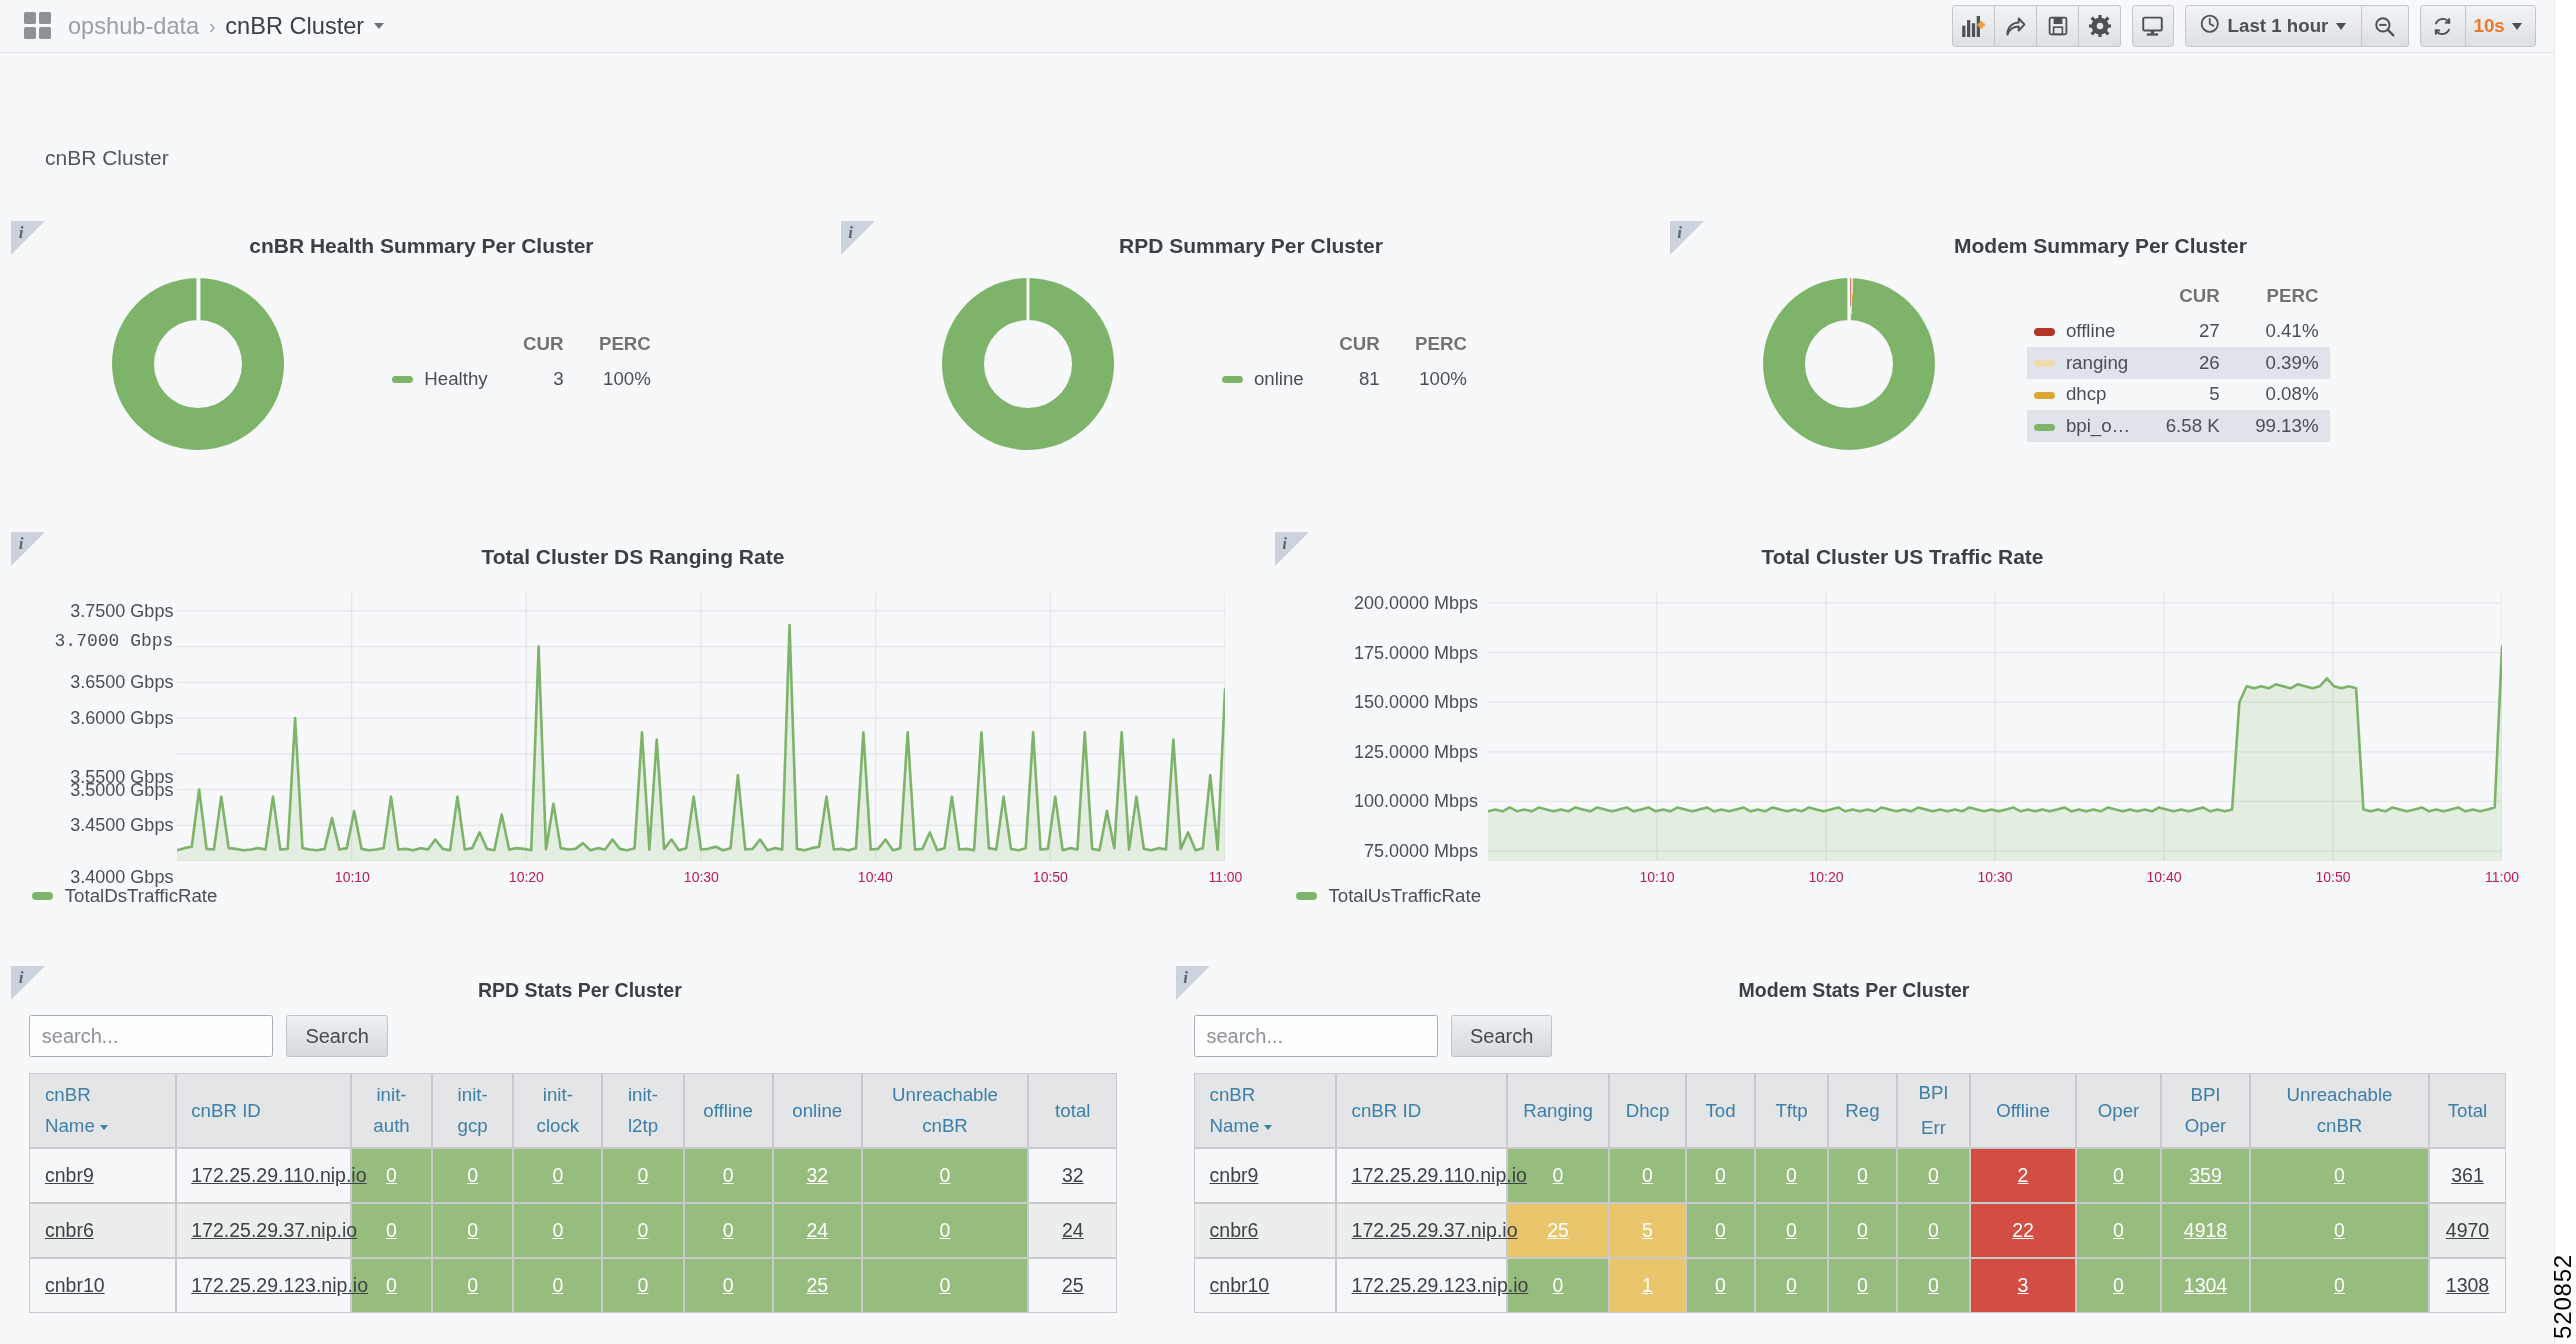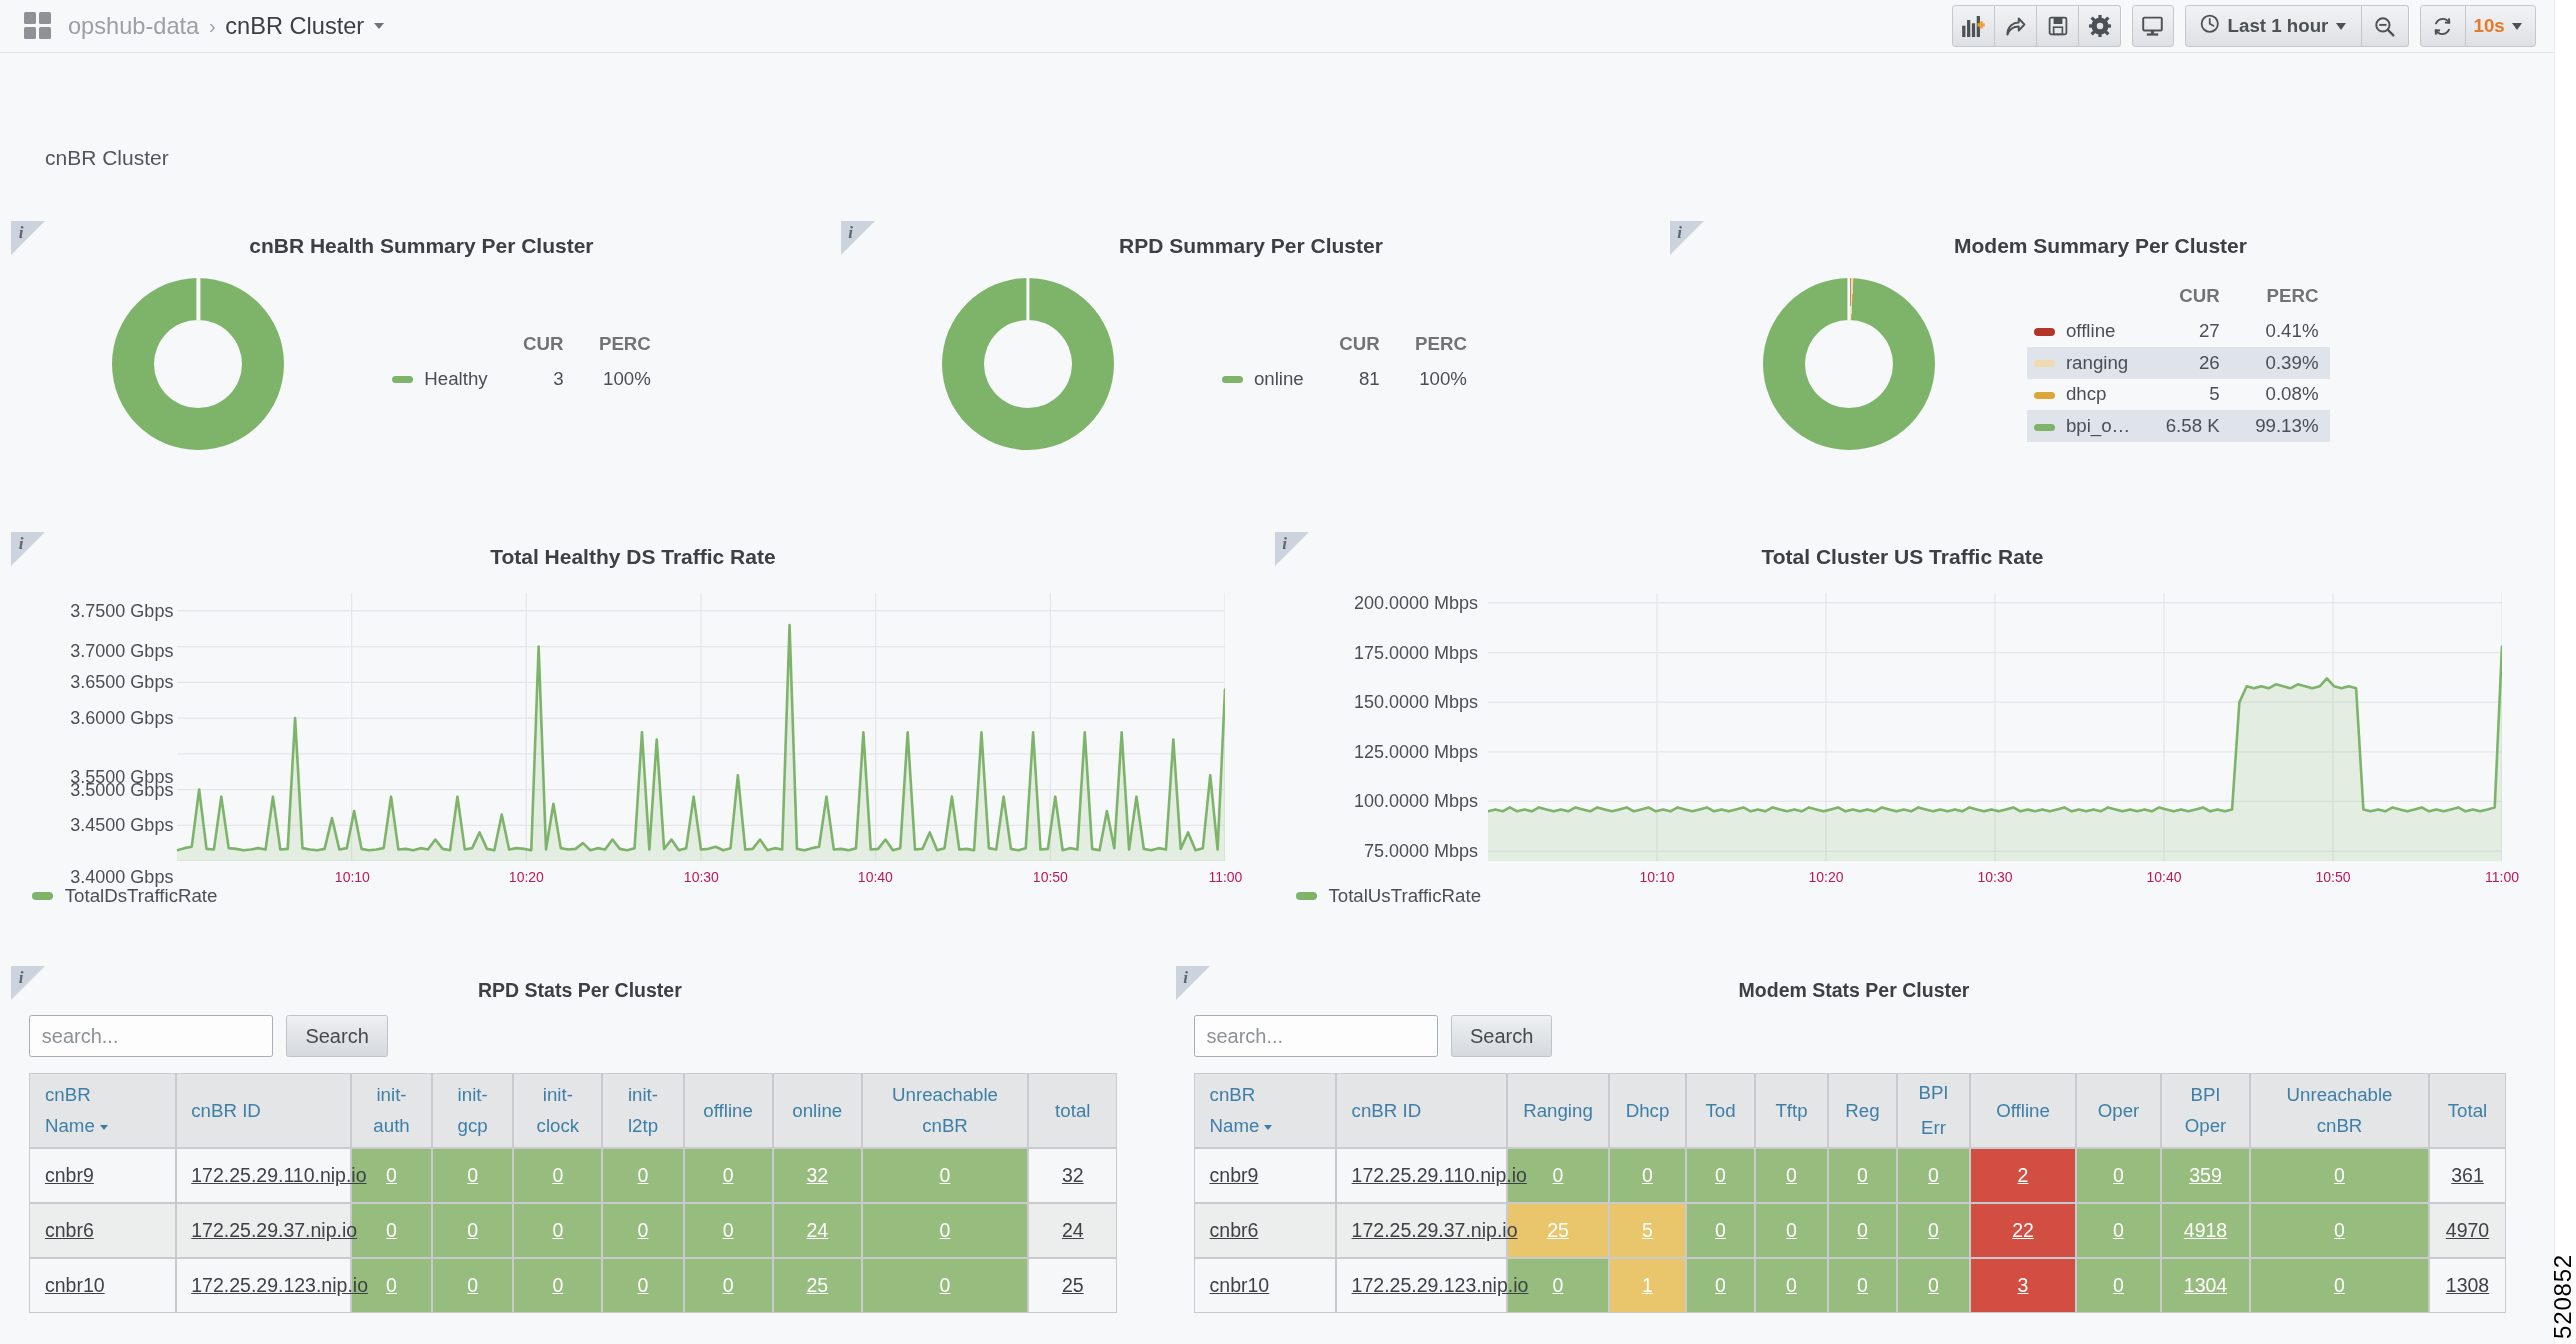--- a/index.html
+++ b/index.html
@@ -443,31 +443,31 @@
         </tbody>
       </table>
     </div>
   </div>
 </div>
 
 <div class="panel" style="left:11.4px; top:532px; width:1243px; height:414px;">
   <div class="panel-head">
     <div class="info-corner"></div>
     <div class="info-i">i</div>
-    <div class="panel-title">Total Healthy DS Traffic Rate</div>
+    <div class="panel-title">Total Cluster DS Ranging Rate</div>
   </div>
   <div class="graph-area" style="height:325px;">
     <div class="yaxis" id="ds-yaxis" style="height:268px; top:12px;">
         <div class="ytick" style="top: 284px;">3.4000 Gbps</div>
         <div class="ytick" style="top: 232px;">3.4500 Gbps</div>
         <div class="ytick" style="top: 197px;">3.5000 Gbps</div>
         <div class="ytick" style="top: 172px; margin-top: 12px;">3.5500 Gbps</div>
         <div class="ytick" style="top: 125px;">3.6000 Gbps</div>
         <div class="ytick" style="top: 89px;">3.6500 Gbps</div>
-        <div class="ytick" style="top: 58px;">3.7000 Gbps</div>
+        <div class="ytick" style="top: 48px; font-family: Liberation Mono, monospace;">3.7000 Gbps</div>
         <div class="ytick" style="top: 18px;">3.7500 Gbps</div>
       </div>
     <div class="plot" style="left:166px; top:12px; width:1048px; height:268px;">
       <svg id="ds-svg" width="1048" height="268" viewBox="0 0 1290 330" preserveAspectRatio="none">
           <line x1="0" y1="330" x2="1290" y2="330" stroke="#e4e6e9" stroke-width="1.5"></line>
           <line x1="0" y1="285.9999999999998" x2="1290" y2="285.9999999999998" stroke="#e4e6e9" stroke-width="1.5"></line>
           <line x1="0" y1="241.99999999999994" x2="1290" y2="241.99999999999994" stroke="#e4e6e9" stroke-width="1.5"></line>
           <line x1="0" y1="198.00000000000009" x2="1290" y2="198.00000000000009" stroke="#e4e6e9" stroke-width="1.5"></line>
           <line x1="0" y1="153.99999999999986" x2="1290" y2="153.99999999999986" stroke="#e4e6e9" stroke-width="1.5"></line>
           <line x1="0" y1="110" x2="1290" y2="110" stroke="#e4e6e9" stroke-width="1.5"></line>

